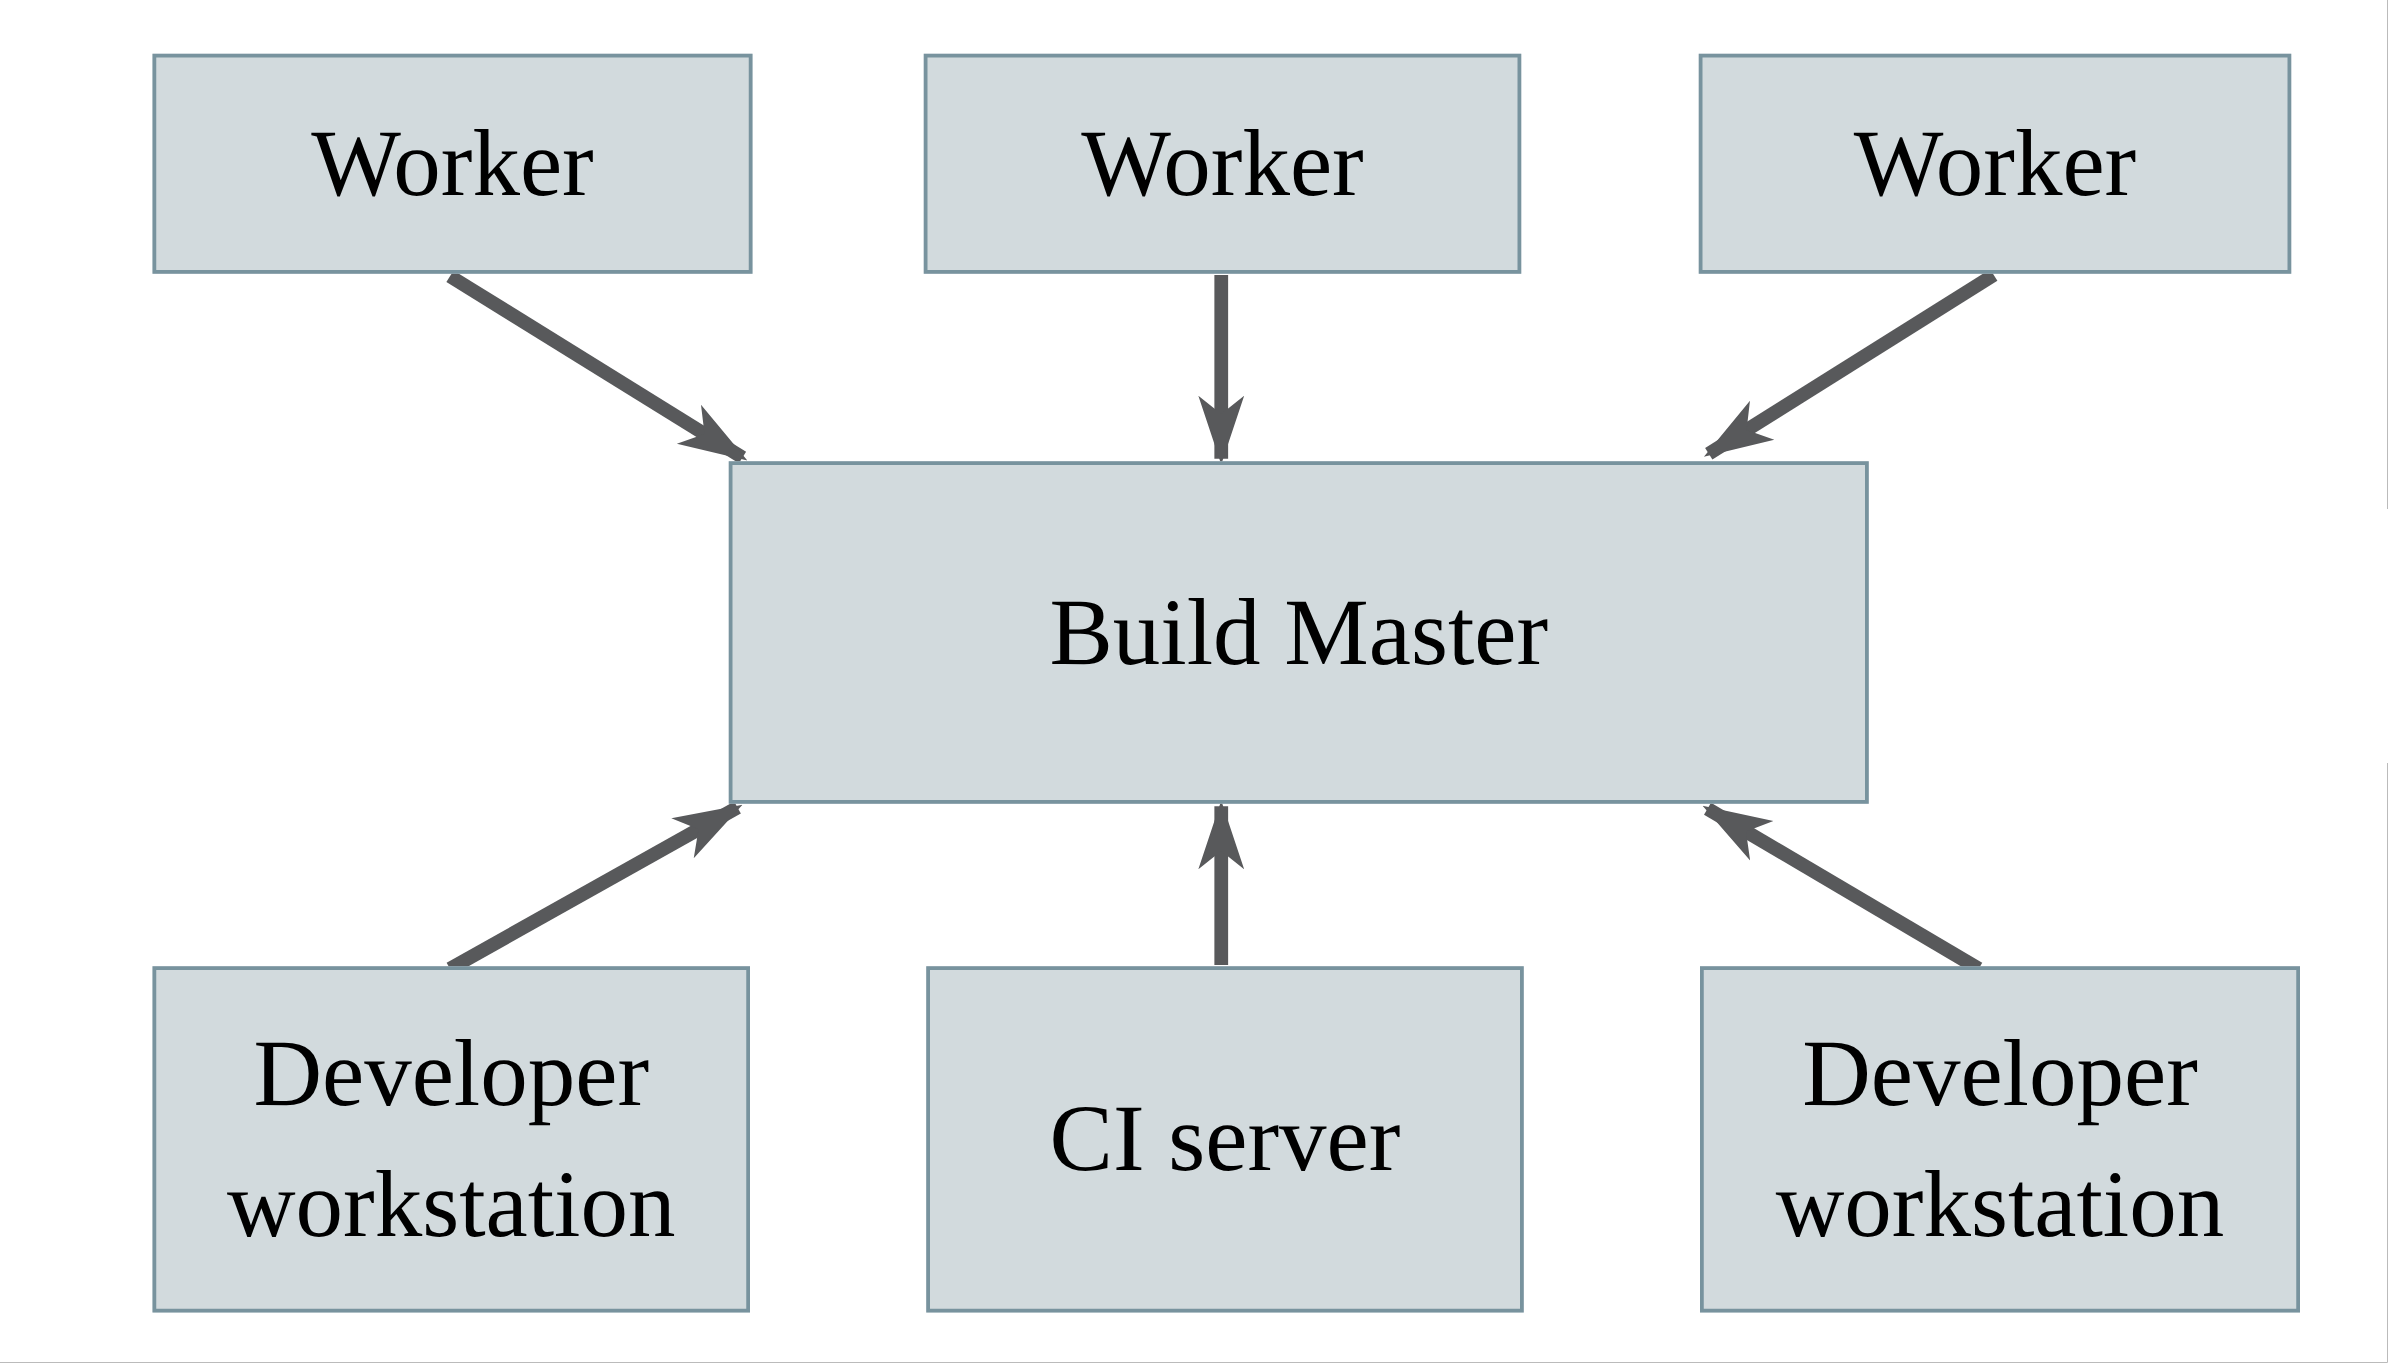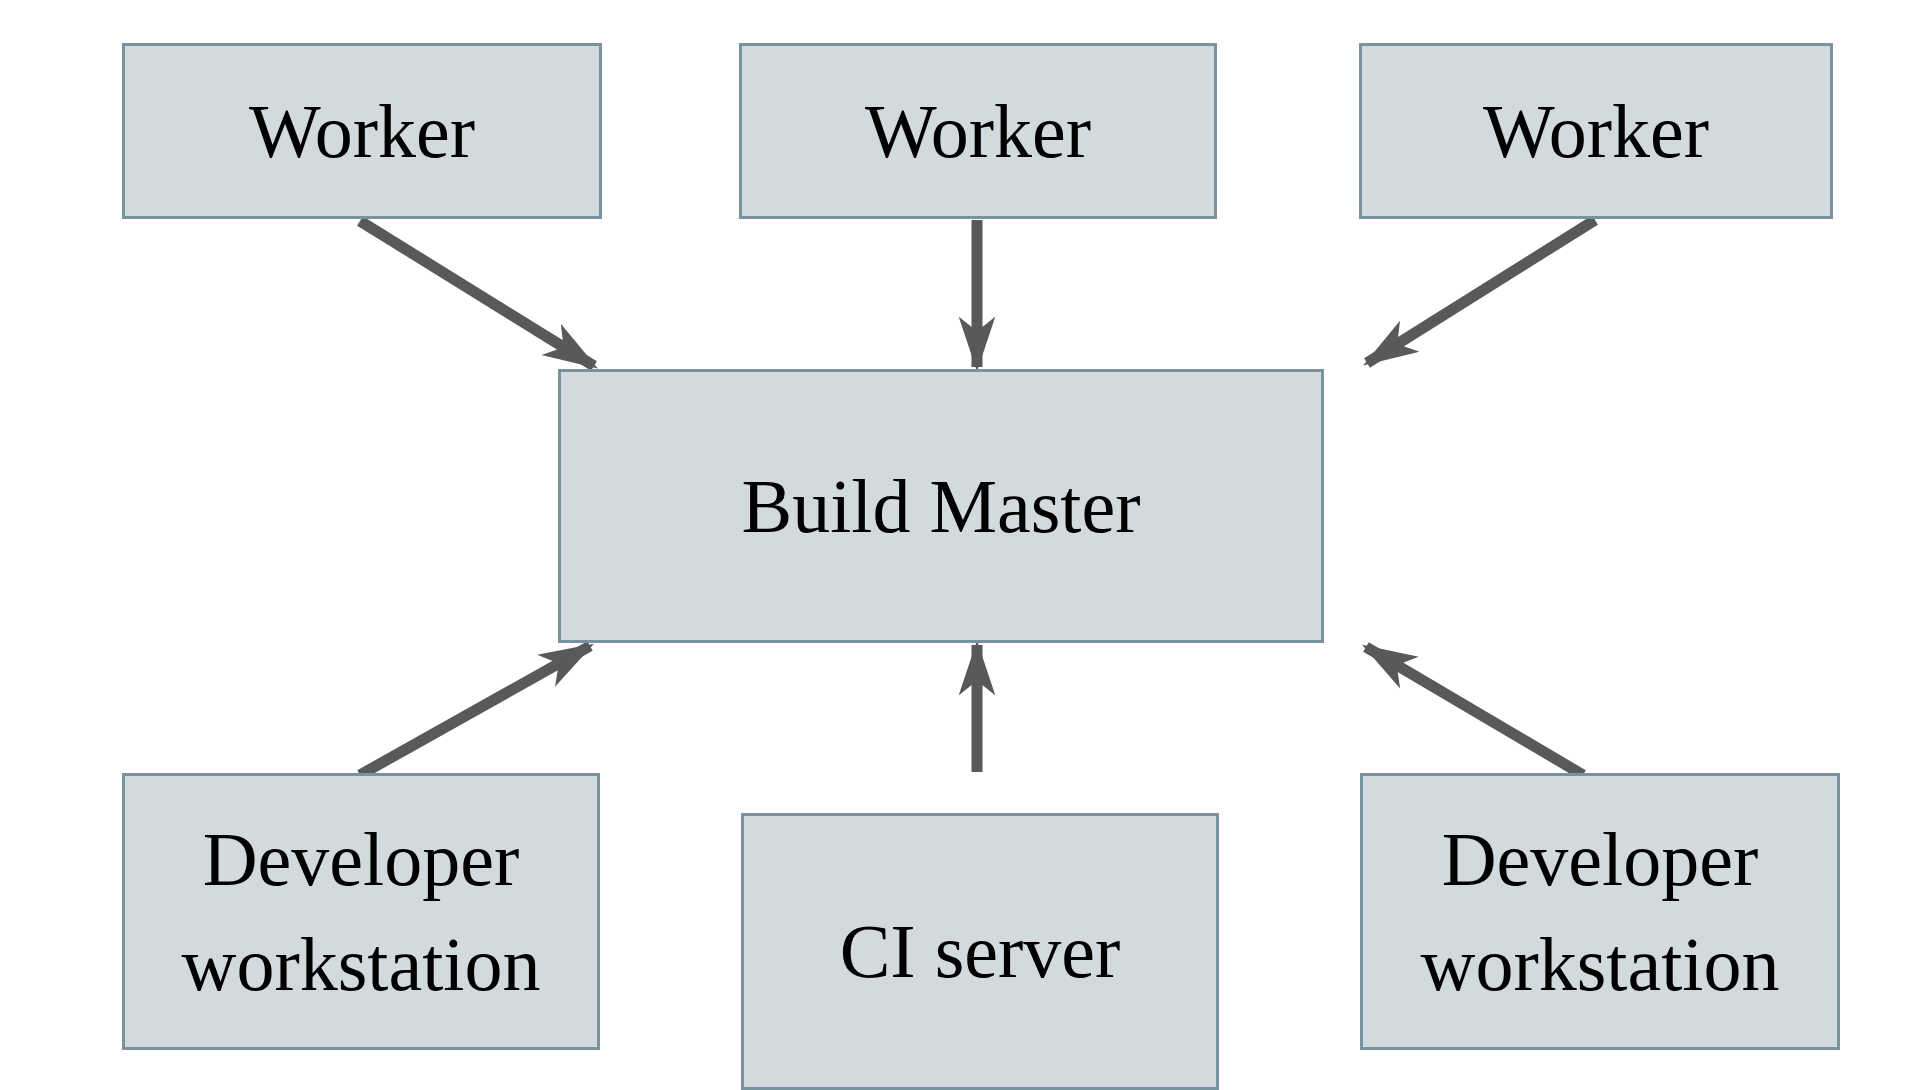--- a/index.html
+++ b/index.html
@@ -26,23 +26,23 @@
     display:flex;align-items:center;justify-content:center;
     text-align:center;
     color:var(--text);
     font-size:76px;
     line-height:1.38;
     padding:0 28px;
   }
   .node-worker-left  {left:122px; top:43px;  width:480px; height:176px;}
   .node-worker-middle{left:739px; top:43px;  width:478px; height:176px;}
   .node-worker-right {left:1359px;top:43px;  width:474px; height:176px;}
-  .node-build-master {left:558px; top:369px; width:766px; height:274px;}
+  .node-build-master {left:583px; top:369px; width:912px; height:274px;}
   .node-dev-left     {left:122px; top:773px; width:478px; height:277px;}
-  .node-ci-server    {left:741px; top:773px; width:478px; height:277px;margin-top:40px;}
+  .node-ci-server    {left:741px; top:773px; width:478px; height:277px;}
   .node-dev-right    {left:1360px;top:773px; width:480px; height:277px;}
 </style>
 </head>
 <body>
 
 <div class="canvas">
 
   <svg class="arrow-layer" viewBox="0 0 1910 1090" xmlns="http://www.w3.org/2000/svg" aria-hidden="true">
     <defs>
       <marker id="stealth" viewBox="0 0 12 8" refX="11" refY="4" markerWidth="5" markerHeight="3.8" orient="auto">

